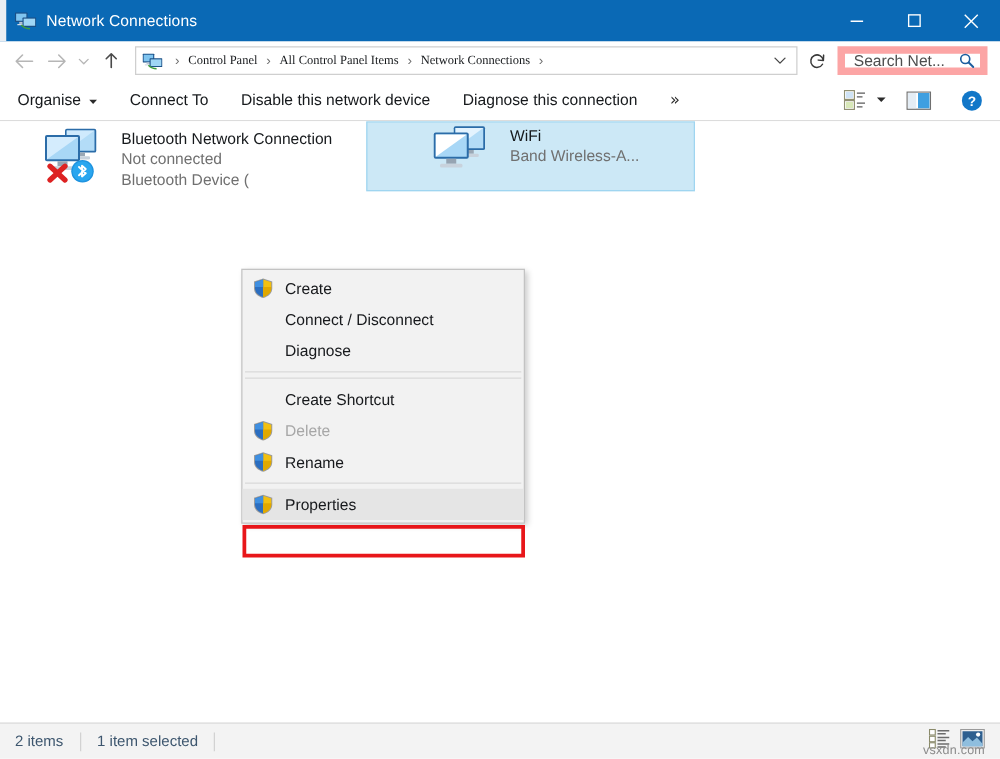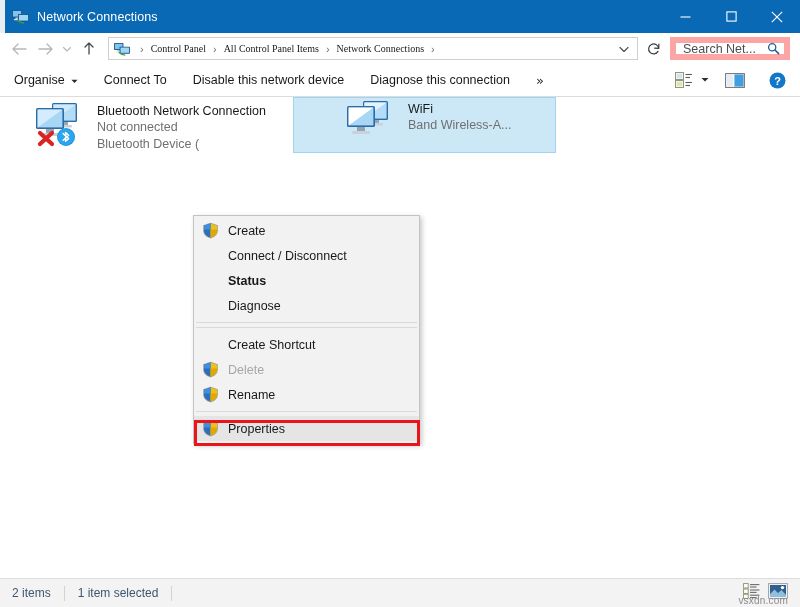--- a/index.html
+++ b/index.html
@@ -555,24 +555,20 @@
           </svg>
         </span>
         <span class="mi-label">Create</span>
       </div>
 
       <div class="mi">
         <span class="shield-blank"></span>
         <span class="mi-label">Connect / Disconnect</span>
       </div>
 
-      <div class="mi">
-        <span class="shield-blank"></span>
-        <span class="mi-label bold">Status</span>
-      </div>
 
       <div class="mi">
         <span class="shield-blank"></span>
         <span class="mi-label">Diagnose</span>
       </div>
 
       <div class="mi-sep"></div>
 
 
       <div class="mi-sep"></div>

